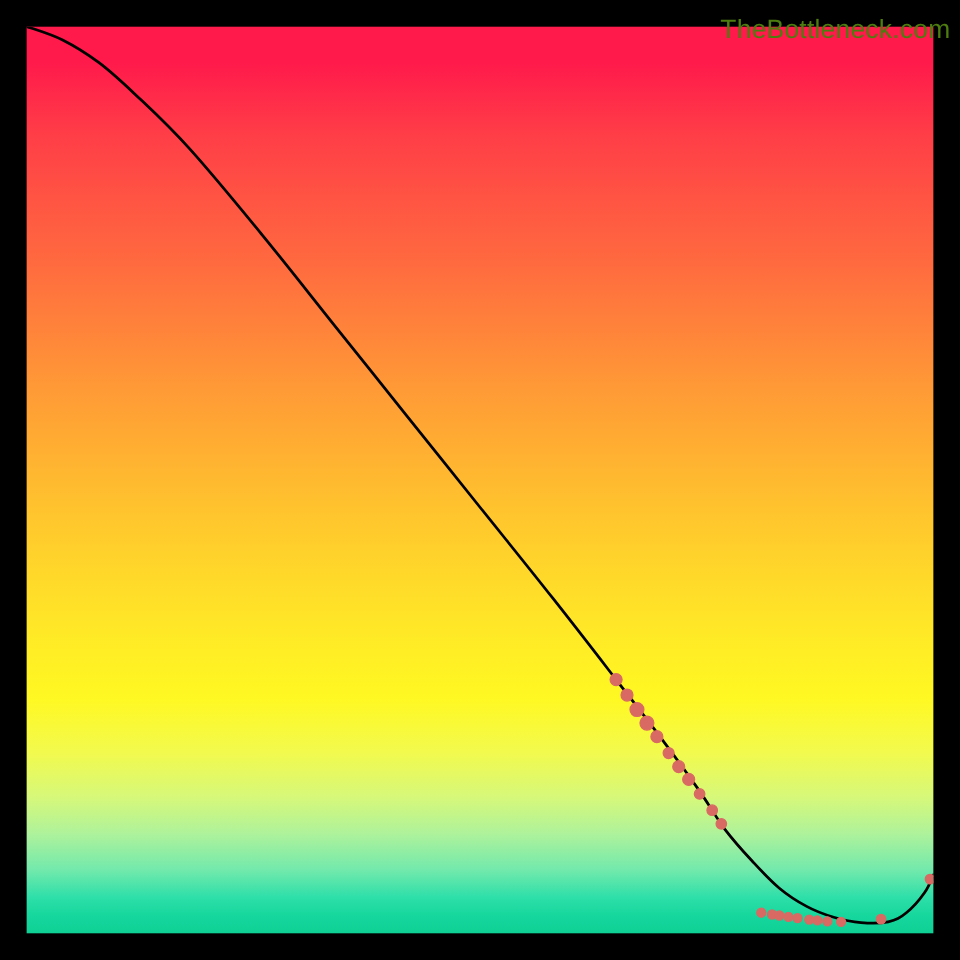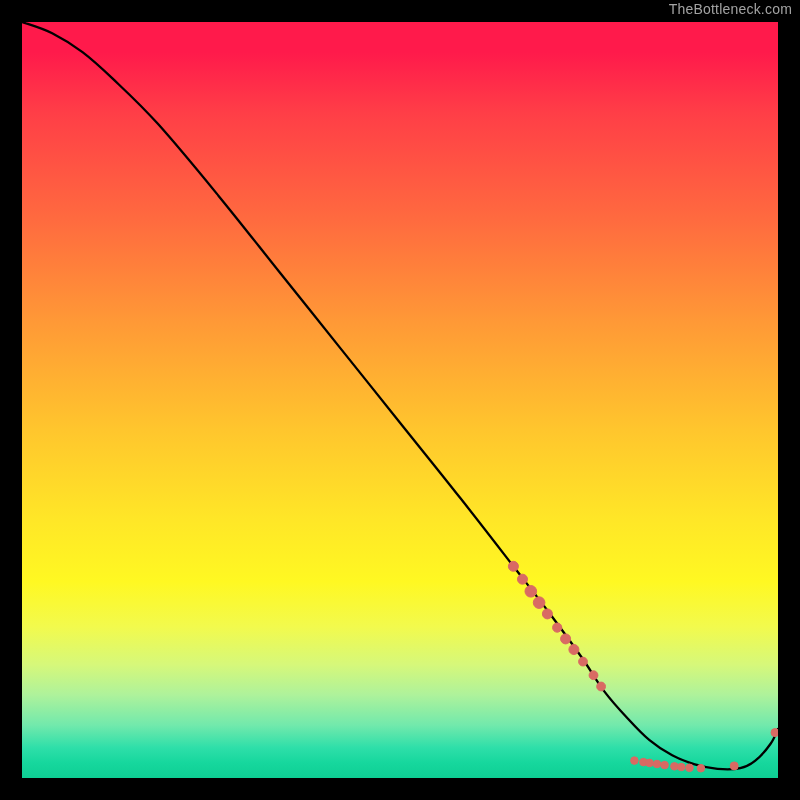--- a/index.html
+++ b/index.html
@@ -41,24 +41,24 @@
       #d6f87a 85%,
       #aef29b 89%,
       #72e9ac 93%,
       #2edfa9 96%,
       #16d79d 98%,
       #0ecf94 100%
     );
   }
   .watermark {
     position: absolute;
-    top: 1px;
+    top: 12px;
     right: 8px;
-    color: #a3a3a3;
-    font-size: 14px;
+    color: #4d7c0f;
+    font-size: 22px;
     font-weight: 400;
     letter-spacing: 0.2px;
     user-select: none;
   }
   svg.overlay {
     position: absolute;
     inset: 0;
   }
   .curve {
     fill: none;

